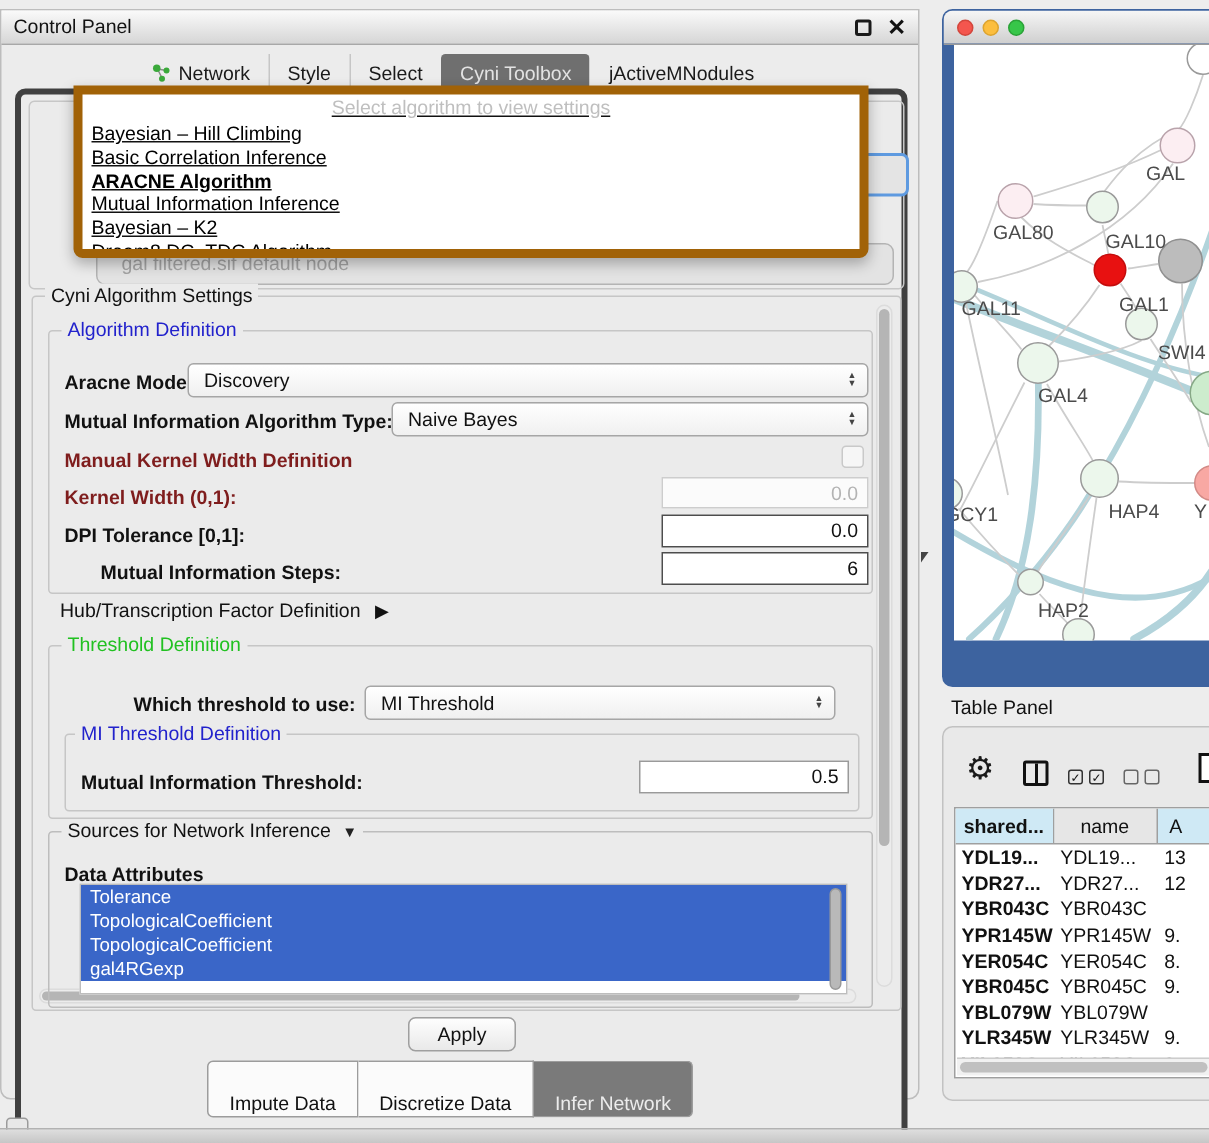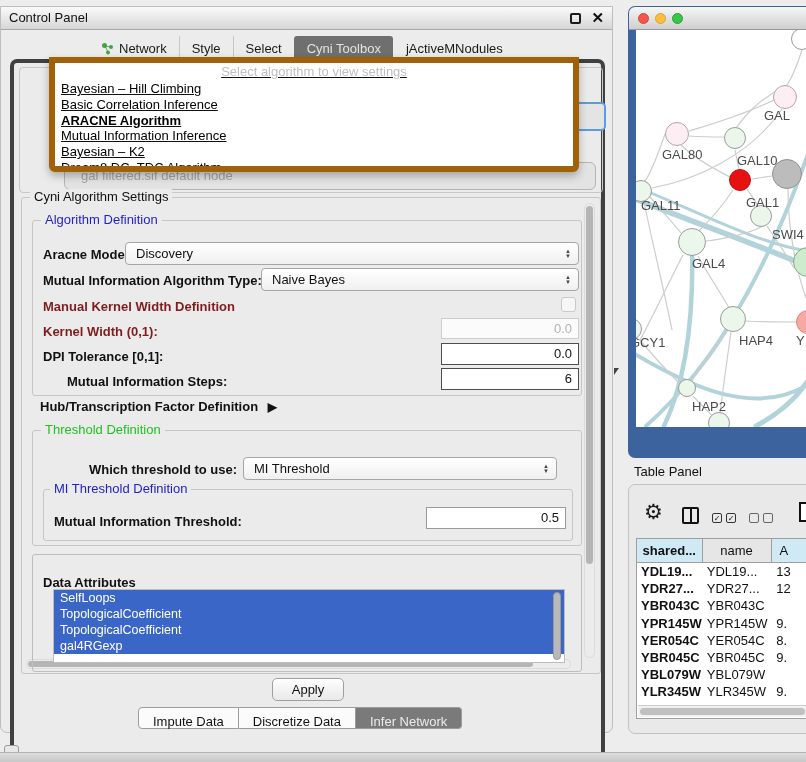--- a/index.html
+++ b/index.html
@@ -49,21 +49,21 @@
   .legend.green { color:#21c121; }
 
   .settings-fs { left:7px; top:134px; width:580px; height:477px; }
   .algdef-fs { left:10px; top:22px; width:550px; height:176px; }
   .thresh-fs { left:10px; top:232px; width:550px; height:116px; }
   .midef-fs { left:10px; top:58px; width:530px; height:52px; }
   .sources-fs { left:10px; top:356px; width:550px; height:118px; border-color:#bdbdbd; }
 
   .lbl { position:absolute; font-weight:bold; white-space:nowrap; }
   .lbl.gray { color:#7f1d1d; }
-  .plain { position:absolute; white-space:nowrap;font-weight:bold; }
+  .plain { position:absolute; white-space:nowrap; }
 
   .combo { position:absolute; height:23px; background:linear-gradient(#ffffff,#f0f0f0);
            border:1px solid #a6a6a6; border-radius:4px; display:flex; align-items:center; }
   .combo .val { padding-left:10px; flex:1; }
   .combo .spin { display:flex; flex-direction:column; align-items:center; margin-right:7px;
                  font-size:6px; line-height:5px; color:#444; }
   .inp { position:absolute; height:22px; background:#fff; border:1px solid #4d4d4d;
          text-align:right; padding:0 6px; line-height:20px; }
   .inp.light { border:1px solid #9a9a9a; }
   .inp.disabled { border:1px solid #cdcdcd; background:#fbfbfb; color:#b3b3b3; height:21px; }
@@ -84,21 +84,21 @@
   .attr-item { height:16px; line-height:16px; padding-left:6px; background:#3a66c8; color:#fff; font-size:12.5px; }
   .list-vscroll { position:absolute; right:2px; top:2px; bottom:2px; width:10px; }
   .list-vscroll .thumb { position:absolute; left:1px; top:0; width:8px; height:100%;
                          background:#b9b9b9; border:1px solid #999; border-radius:4px; }
 
   .apply-btn { position:absolute; left:258px; top:615px; width:72px; height:23px;
                background:linear-gradient(#fefefe,#e9e9e9); border:1px solid #9f9f9f;
                border-radius:5px; text-align:center; line-height:21px; }
 
   .bottom-tabs { position:absolute; left:137px; top:700px; height:22px; display:flex; }
-  .btab { padding:4px 14px; line-height:20px; background:#fbfbfb; border:1px solid #9c9c9c;
+  .btab { padding:18px 14px; line-height:20px; background:#fbfbfb; border:1px solid #9c9c9c;
           border-left:none;text-align:right; }
   .btab:first-child { border-left:1px solid #9c9c9c; border-radius:4px 0 0 4px; }
   .btab:last-child { border-radius:0 4px 4px 0; }
   .btab.selected { background:#7a7a7a; color:#ececec; }
   .tri-right { display:inline-block; font-size:12px; margin-left:6px; }
   .tri-down { display:inline-block; font-size:10px; margin-left:4px; color:#222; }
 
   
   .net-window { position:absolute; left:628px; top:6px; width:184px; height:452px;
                 background:#3d639f; border-radius:7px 0 0 7px; }
@@ -266,23 +266,27 @@
           </div>
 
           <div class="fieldset midef-fs">
             <span class="legend blue" style="left:6px;">MI Threshold Definition</span>
             <span class="lbl" style="left:10px; top:24px;">Mutual Information Threshold:</span>
             <div class="inp light" style="left:382px; top:17px; width:140px;">0.5</div>
           </div>
         </div>
 
         <div class="fieldset sources-fs">
+          <span class="legend">
+            <span>Sources for Network Inference</span>
+            <span class="tri-down">▼</span>
+          </span>
           <span class="lbl" style="left:10px; top:20px;">Data Attributes</span>
           <div class="attr-list">
-            <div class="attr-item">SelfLoops</div>
+            <div class="attr-item">Tolerance</div>
             <div class="attr-item">TopologicalCoefficient</div>
             <div class="attr-item">TopologicalCoefficient</div>
             <div class="attr-item">gal4RGexp</div>
             <div class="list-vscroll">
                 <div class="thumb"></div>
               </div>
           </div>
         </div>
       </div>
 

